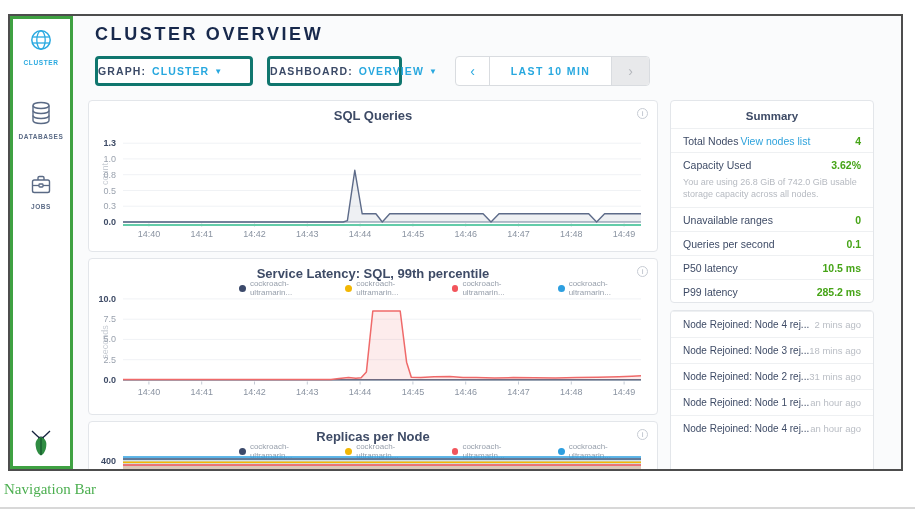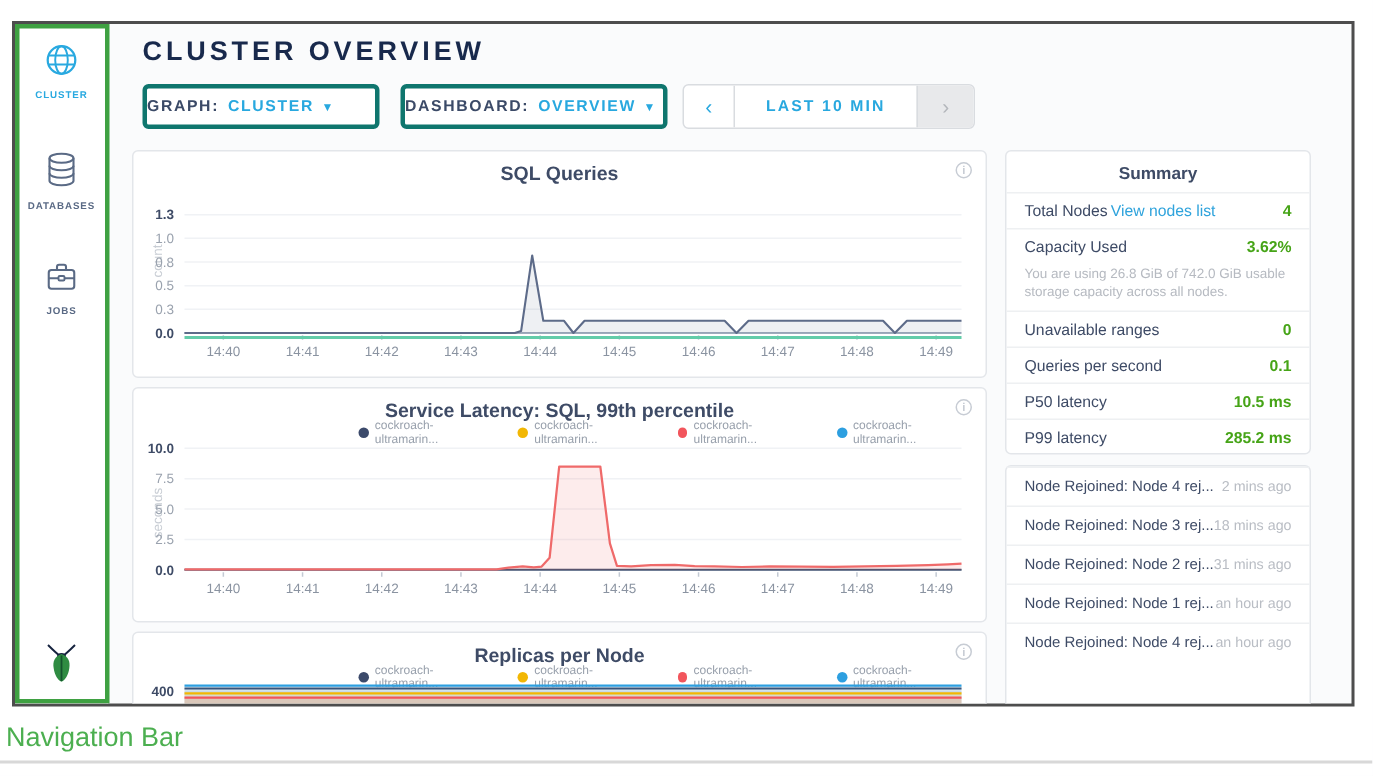--- a/index.html
+++ b/index.html
@@ -43,21 +43,21 @@
   .panel-title { text-align:center; font-size:11.5px; font-weight:bold; color:#3e4b66; padding:9px 0 6px; }
   .srow { display:flex; justify-content:space-between; align-items:baseline; padding:6px 12px 5px; border-top:1px solid #eef0f2; font-size:10.5px; color:#3e4b66; }
   .srow .value { color:#46a417; font-weight:bold; font-size:10.5px; }
   .srow .link { color:#2fa3dc; margin-left:2px; cursor:pointer; }
   .subtext { padding:0 12px 7px; font-size:9px; line-height:1.35; color:#b6bac1; }
   .erow { display:flex; justify-content:space-between; align-items:center; padding:7px 12px; border-top:1px solid #eef0f2; cursor:pointer; }
   .erow .etext { font-size:10px; color:#3e4b66; white-space:nowrap; overflow:hidden; max-width:126px; }
   .erow .etime { font-size:9.5px; color:#b9bdc4; white-space:nowrap; }
 
   
-  .annotation-label { position:absolute; left:4px; top:481px; font-size:18px; color:#4caf50; }
+  .annotation-label { position:absolute; left:4px; top:481px; font-size:15px; color:#4caf50;font-family:Liberation Serif, serif; }
   .bottom-rule { position:absolute; left:0; top:507px; width:915px; height:2px; background:#d8d8d8; }
 </style>
 </head>
 <body>
 
 <div class="frame">
 
   <div class="sidebar">
     <div class="nav-item active" style="top:12px;">
       <svg width="24" height="24" viewBox="0 0 24 24">
@@ -99,21 +99,21 @@
   </div>
   <div class="annotation-box"></div>
 
   <div class="page-title">CLUSTER OVERVIEW</div>
 
   <div class="btn" style="left:85px; width:158px;">
     <span class="lbl">GRAPH:</span>
     <span class="val">CLUSTER</span>
     <span class="caret">▼</span>
   </div>
-  <div class="btn" style="left:257px; width:178px;">
+  <div class="btn" style="left:257px; width:135px;">
     <span class="lbl">DASHBOARD:</span>
     <span class="val">OVERVIEW</span>
     <span class="caret">▼</span>
   </div>
   <div class="time-group">
     <div class="time-prev">‹</div>
     <div class="time-label">LAST 10 MIN</div>
     <div class="time-next">›</div>
   </div>
 

